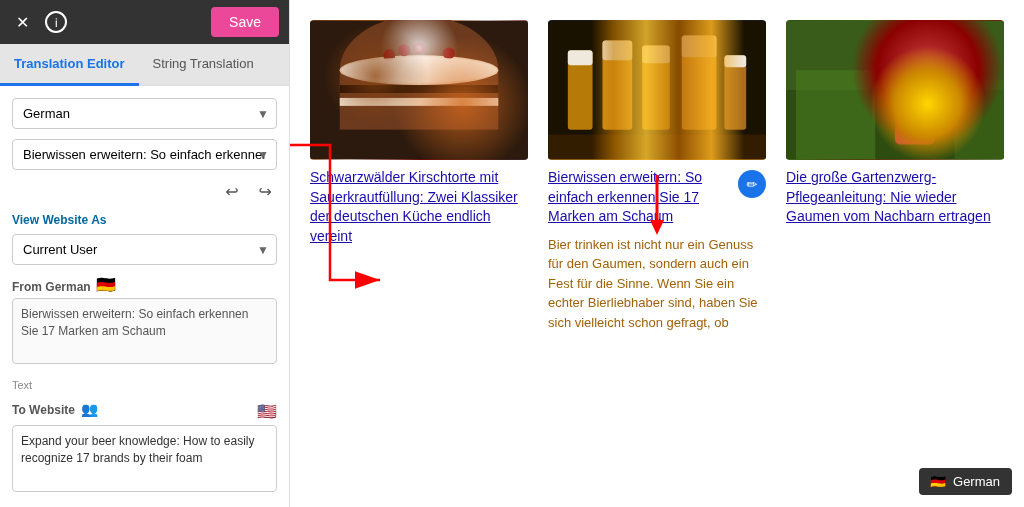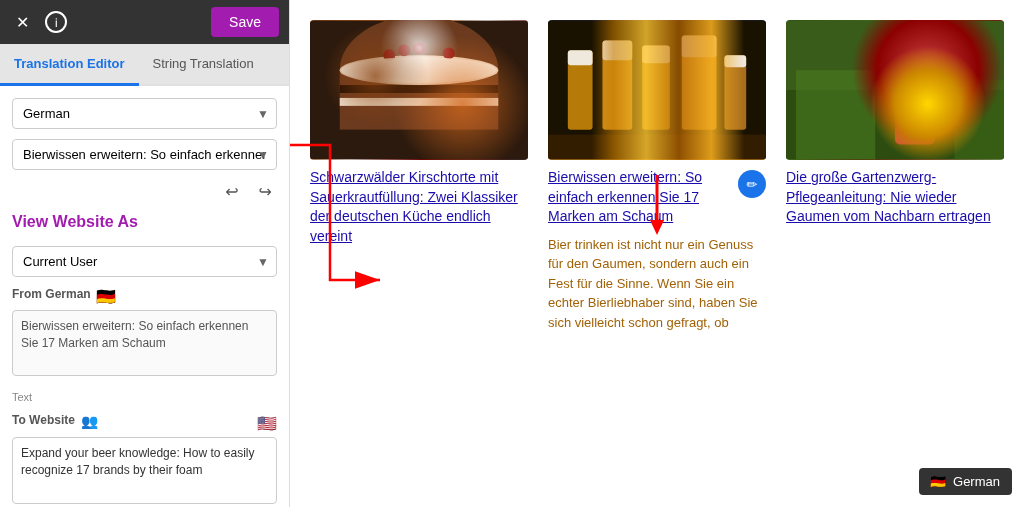--- a/index.html
+++ b/index.html
@@ -30,21 +30,21 @@
       color: #fff;
       background: none;
       border: none;
       font-size: 16px;
       cursor: pointer;
       padding: 4px 6px;
       border-radius: 3px;
     }
     #save-btn {
       margin-left: auto;
-      background: #a21caf;
+      background: #ec4899;
       color: #fff;
       border: none;
       padding: 7px 18px;
       border-radius: 4px;
       font-size: 14px;
       cursor: pointer;
       font-weight: 500;
     }
 
     
@@ -113,21 +113,21 @@
       color: #555;
       padding: 2px 5px;
     }
 
     .section-label {
       font-size: 12px;
       color: #555;
       font-weight: 600;
       margin-bottom: 4px;
       display: flex;
-      align-items: flex-start;
+      align-items: flex-end;
       gap: 6px;
     }
     .flag-de { font-size: 16px; }
     .flag-us { font-size: 16px; }
 
     .text-area-wrap {
       position: relative;
     }
     .text-area-wrap textarea {
       width: 100%;
@@ -161,24 +161,24 @@
     .discard-btn {
       background: none;
       border: none;
       font-size: 12px;
       color: #888;
       cursor: pointer;
     }
 
     
     .section-title {
-      font-size: 16px;
+      font-size: 12px;
       font-weight: 600;
-      color: #a21caf;
-      margin-bottom: 15px;
+      color: #0369a1;
+      margin-bottom: 7px;
     }
 
     
     #right-content {
       flex: 1;
       background: #fff;
       overflow-y: auto;
       padding: 20px 20px 10px;
     }
 

